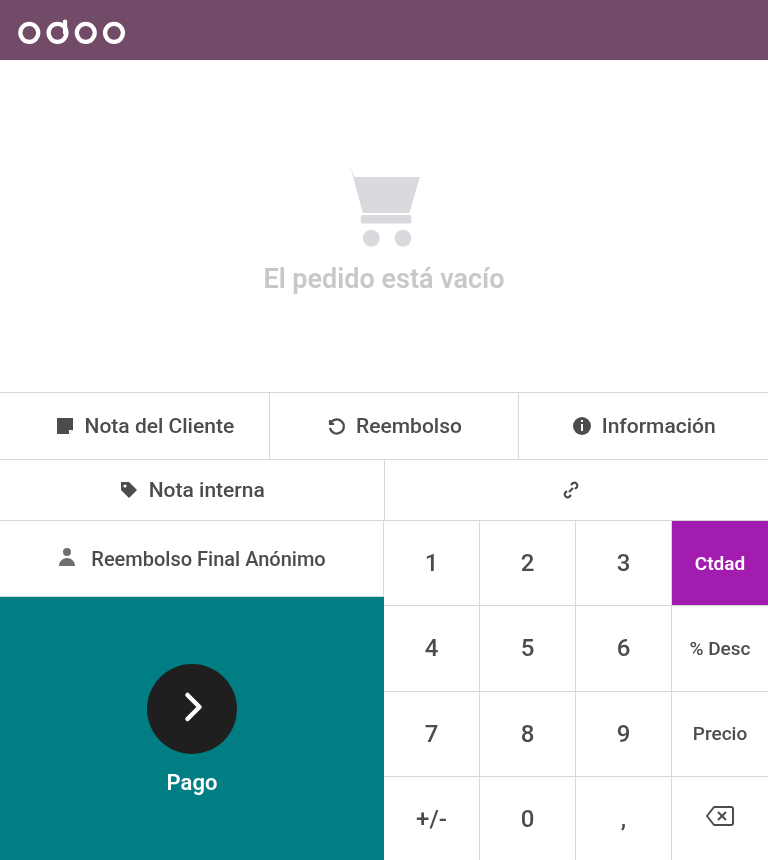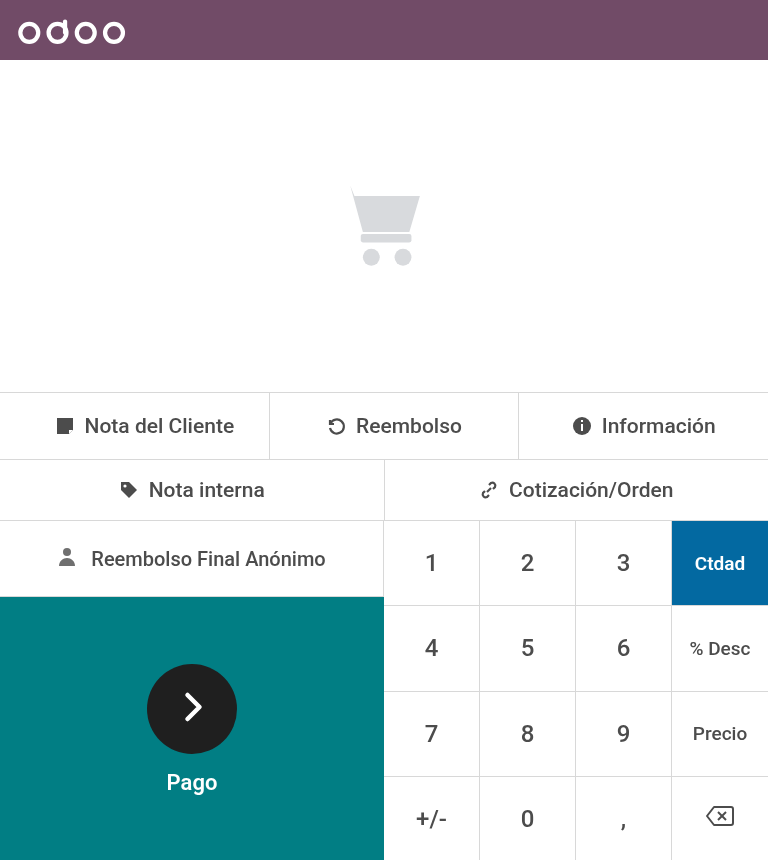--- a/index.html
+++ b/index.html
@@ -112,21 +112,21 @@
     display: flex;
     align-items: center;
     justify-content: center;
     font-size: 24px;
     font-weight: 500;
     color: #4c4c4c;
     background: #fff;
   }
   .numkey.mode { font-size: 19px; }
   .numkey.active {
-    background: #0369a1;
+    background: #a21caf;
     color: #fff;
     font-weight: 600;
   }
   .numkey:nth-child(4n) { border-right: none; }
 </style>
 </head>
 <body>
 
 <div class="topbar">
   <span class="logo">
@@ -142,20 +142,21 @@
 
 <div class="order-area">
   <span class="cart-icon">
     <svg viewBox="0 0 100 90" fill="#d8dadd">
       <path d="M8 8 h10 l4 10 h62 l-10 34 h-44 l-12-44z"></path>
       <rect x="28" y="54" width="48" height="8" rx="2"></rect>
       <circle cx="38" cy="76" r="8"></circle>
       <circle cx="68" cy="76" r="8"></circle>
     </svg>
   </span>
+  <div class="empty-text">El pedido está vacío</div>
 </div>
 
 <div class="control-row">
   <div class="control-btn">
     <span class="ic">
       <svg width="20" height="20" viewBox="0 0 20 20" fill="#4c4c4c">
           <path d="M2 2h16v12l-4 4H2z"></path>
           <path d="M14 14h4l-4 4z" fill="#fff"></path>
         </svg>
     </span>
@@ -193,21 +194,20 @@
     <span>Nota interna</span>
   </div>
   <div class="control-btn">
     <span class="ic">
       <svg width="20" height="20" viewBox="0 0 20 20" fill="none" stroke="#4c4c4c" stroke-width="2.2">
           <path d="M8 12l4-4"></path>
           <path d="M10 5l2-2a3 3 0 014 4l-2 2"></path>
           <path d="M10 15l-2 2a3 3 0 01-4-4l2-2"></path>
         </svg>
     </span>
-    <span>Cotización/Orden</span>
   </div>
 </div>
 
 <div class="bottom">
   <div class="left-col">
     <div class="customer">
       <span class="ic">
         <svg width="20" height="20" viewBox="0 0 20 20" fill="#6f6f6f">
             <circle cx="10" cy="6" r="4"></circle>
             <path d="M2 20c0-5 4-8 8-8s8 3 8 8z"></path>

